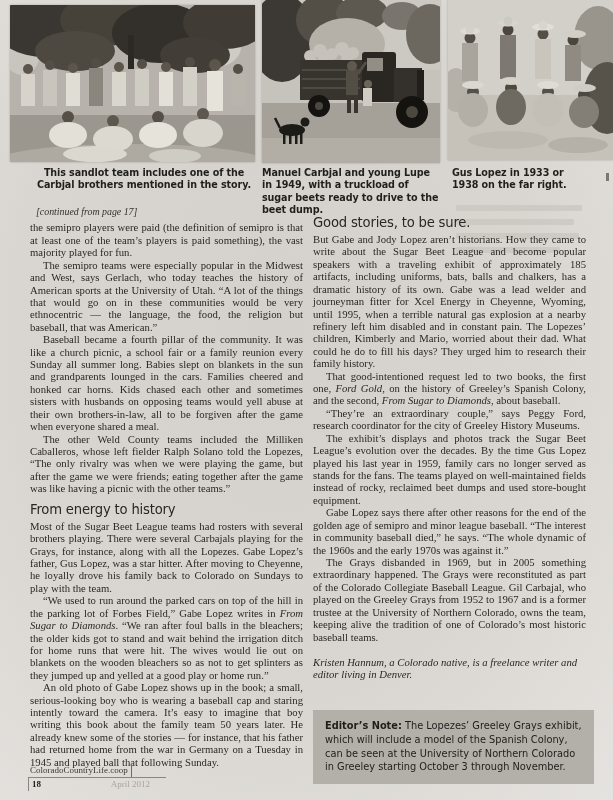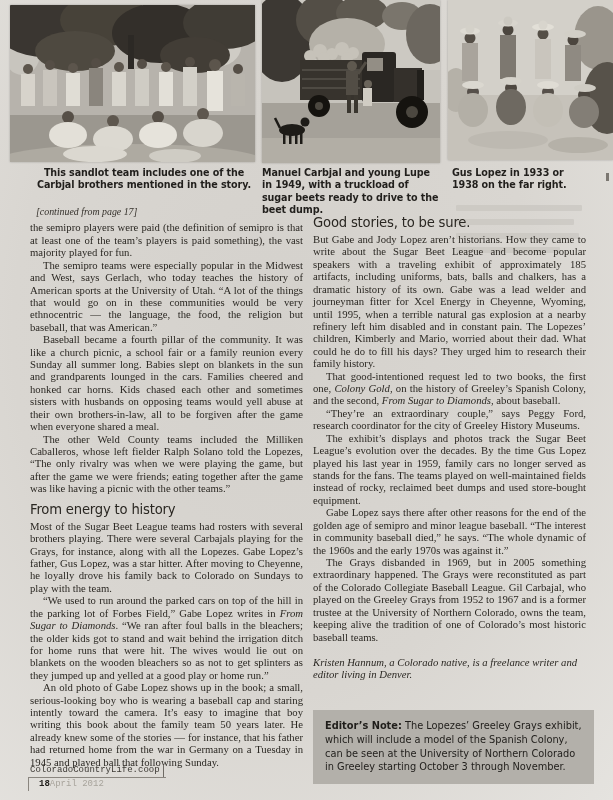--- a/index.html
+++ b/index.html
@@ -40,26 +40,26 @@
   .it{font-style:italic;}
   .byline{font-style:italic;margin-top:13px !important;text-align:left;}
   .editor-note{
     position:absolute;left:313px;top:710px;width:257px;
     background:#b3b0aa;padding:9px 12px 10px;
     font-family:"DejaVu Sans", sans-serif;font-size:9.8px;line-height:13.8px;color:#1f1d1a;
   }
   .editor-note .b{font-weight:bold;}
   .footer{
     position:absolute;left:28px;top:765px;width:138px;
-    font-family:Liberation Mono, monospace;font-size:9px;line-height:11px;color:#3b3833;
+    font-family:Liberation Serif, serif;font-size:9px;line-height:11px;color:#3b3833;
   }
   .footer .site{display:inline-block;border-right:1px solid #6e6a64;padding:0 3px 1px 2px;}
   .footer .meta-row{
     border-top:1px solid #8a867f;border-left:1px solid #8a867f;
-    display:flex;padding:1px 16px 1px 10px;margin-top:0;
+    display:flex;justify-content:space-between;padding:1px 16px 1px 3px;margin-top:0;
   }
   .footer .pagenum{color:#22201d;font-weight:bold;}
   .footer .issue{color:#a8a49c;}
   .ghost{position:absolute;background:#c6c3bd;opacity:.6;border-radius:1px;filter:blur(.4px);}
   .g1{left:456px;top:205px;width:126px;height:6px;}
   .g2{left:456px;top:219px;width:118px;height:6px;}
   .g3{left:456px;top:233px;width:123px;height:6px;}
   .g4{left:456px;top:247px;width:104px;height:6px;}
   .artifact{position:absolute;left:606px;top:173px;width:3px;height:8px;background:#5a564f;opacity:.75;}
 </style>
@@ -244,21 +244,21 @@
     <p class="ind">The other Weld County teams included the Milliken Caballeros, whose left fielder Ralph Solano told the Lopezes, “The only rivalry was when we were playing the game, but after the game we were friends; eating together after the game was like having a picnic with the other teams.”</p>
     <h2 class="section-heading">From energy to history</h2>
     <p>Most of the Sugar Beet League teams had rosters with several brothers playing. There were several Carbajals playing for the Grays, for instance, along with all the Lopezes. Gabe Lopez’s father, Gus Lopez, was a star hitter. After moving to Cheyenne, he loyally drove his family back to Colorado on Sundays to play with the team.</p>
     <p class="ind"><span>“We used to run around the parked cars on top of the hill in the parking lot of Forbes Field,” Gabe Lopez writes in </span><span class="it">From Sugar to Diamonds</span><span>. “We ran after foul balls in the bleachers; the older kids got to stand and wait behind the irrigation ditch for home runs that were hit. The wives would lie out on blankets on the wooden bleachers so as not to get splinters as they jumped up and yelled at a good play or home run.”</span></p>
     <p class="ind">An old photo of Gabe Lopez shows up in the book; a small, serious-looking boy who is wearing a baseball cap and staring intently toward the camera. It’s easy to imagine that boy writing this book about the family team 50 years later. He already knew some of the stories — for instance, that his father had returned home from the war in Germany on a Tuesday in 1945 and played ball that following Sunday.</p>
   </div>
 
   <div class="col col-right">
     <h2 class="section-heading first">Good stories, to be sure.</h2>
     <p>But Gabe and Jody Lopez aren’t historians. How they came to write about the Sugar Beet League and become popular speakers with a traveling exhibit of approximately 185 artifacts, including uniforms, bats, balls and chalkers, has a dramatic history of its own. Gabe was a lead welder and journeyman fitter for Xcel Energy in Cheyenne, Wyoming, until 1995, when a terrible natural gas explosion at a nearby refinery left him disabled and in constant pain. The Lopezes’ children, Kimberly and Mario, worried about their dad. What could he do to fill his days? They urged him to research their family history.</p>
-    <p class="ind"><span>That good-intentioned request led to two books, the first one, </span><span class="it">Colony Gold</span><span>, on the history of Greeley’s Spanish Colony, and the second, </span><span class="it">From Sugar to Diamonds</span><span>, about baseball.</span></p>
+    <p class="ind"><span>That good-intentioned request led to two books, the first one, </span><span class="it">Ford Gold</span><span>, on the history of Greeley’s Spanish Colony, and the second, </span><span class="it">From Sugar to Diamonds</span><span>, about baseball.</span></p>
     <p class="ind">“They’re an extraordinary couple,” says Peggy Ford, research coordinator for the city of Greeley History Museums.</p>
     <p class="ind">The exhibit’s displays and photos track the Sugar Beet League’s evolution over the decades. By the time Gus Lopez played his last year in 1959, family cars no longer served as stands for the fans. The teams played on well-maintained fields instead of rocky, reclaimed beet dumps and used store-bought equipment.</p>
     <p class="ind">Gabe Lopez says there after other reasons for the end of the golden age of semipro and minor league baseball. “The interest in community baseball died,” he says. “The whole dynamic of the 1960s and the early 1970s was against it.”</p>
     <p class="ind">The Grays disbanded in 1969, but in 2005 something extraordinary happened. The Grays were reconstituted as part of the Colorado Collegiate Baseball League. Gil Carbajal, who played on the Greeley Grays from 1952 to 1967 and is a former trustee at the University of Northern Colorado, owns the team, keeping alive the tradition of one of Colorado’s most historic baseball teams.</p>
     <p class="byline">Kristen Hannum, a Colorado native, is a freelance writer and editor living in Denver.</p>
   </div>
 
   <div class="editor-note">
     <span class="b">Editor’s Note:</span><span> The Lopezes’ Greeley Grays exhibit, which will include a model of the Spanish Colony, can be seen at the University of Northern Colorado in Greeley starting October 3 through November.</span>
   </div>

